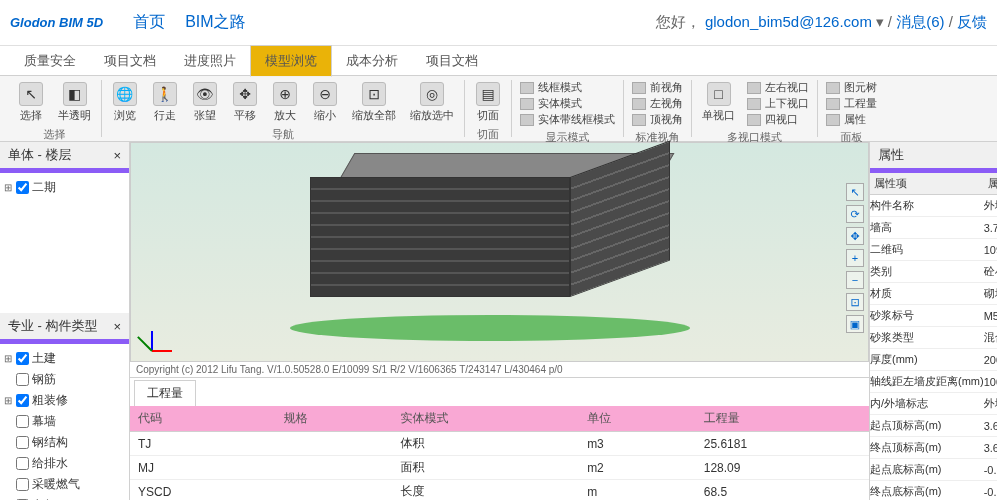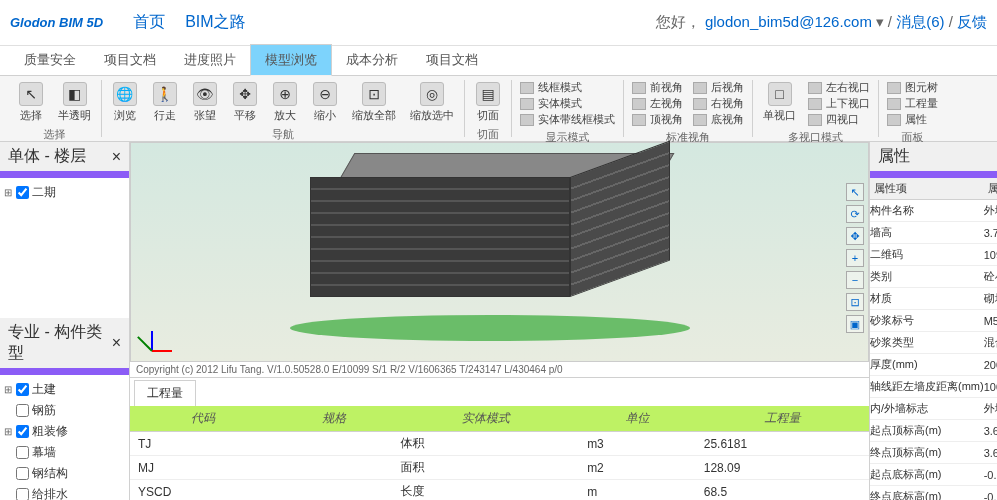--- a/index.html
+++ b/index.html
@@ -2,59 +2,59 @@
 <html><head>
 <meta charset="utf-8">
 <style>
 * { margin: 0; padding: 0; box-sizing: border-box; }
 body { font-family: "Microsoft YaHei", Arial, sans-serif; font-size: 12px; color: #333; background: #fff; width: 997px; height: 500px; overflow: hidden; }
 .header { display: flex; align-items: center; padding: 6px 10px; border-bottom: 1px solid #e0e0e0; height: 46px; }
 .logo { font-style: italic; color: #0066cc; font-weight: bold; font-size: 13px; margin-right: 30px; }
 .nav-link { color: #0066cc; margin-right: 20px; cursor: pointer; font-size: 16px; }
 .header-right { margin-left: auto; font-size: 15px; color: #666; }
 .header-right a { color: #0066cc; text-decoration: none; }
-.tabs { display: flex; border-bottom: 1px solid #d0d0d0; padding-left: 10px; height: 30px; align-items: flex-end; }
+.tabs { display: flex; border-bottom: 1px solid #d0d0d0; padding-left: 10px; height: 30px; align-items: center; }
 .tab { padding: 6px 14px; cursor: pointer; font-size: 13px; color: #555; }
-.tab.active { background: #7dd3fc; border: 1px solid #d0d0d0; border-bottom: 1px solid #f0f0f0; margin-bottom: -1px; }
+.tab.active { background: #eab308; border: 1px solid #d0d0d0; border-bottom: 1px solid #f0f0f0; margin-bottom: -1px; }
 .toolbar { display: flex; background: #f5f5f5; border-bottom: 1px solid #d0d0d0; padding: 4px 8px; height: 66px; }
 .tool-group { display: flex; flex-direction: column; align-items: center; border-right: 1px solid #d0d0d0; padding: 0 4px; }
 .tool-group:last-child { border-right: none; text-align: center; }
 .tool-row { display: flex; gap: 2px; }
 .tool-btn { display: flex; flex-direction: column; align-items: center; padding: 2px 6px; cursor: pointer; min-width: 38px; }
 .tool-icon { width: 24px; height: 24px; background: #ddd; border: 1px solid #bbb; border-radius: 3px; margin-bottom: 2px; display: flex; align-items: center; justify-content: center; font-size: 14px; }
 .tool-label { font-size: 11px; color: #444; white-space: nowrap; }
 .tool-group-label { font-size: 11px; color: #666; margin-top: 2px; }
 .tool-mini-row { display: flex; gap: 4px; align-items: center; margin-bottom: 1px; }
 .mini-icon { width: 14px; height: 12px; background: #ccc; border: 1px solid #aaa; }
 .mini-label { font-size: 11px; color: #444; cursor: pointer; white-space: nowrap; }
 .tool-col { display: flex; flex-direction: column; gap: 0px; padding: 0 4px; font-family: Liberation Serif, serif; }
 .main { display: flex; height: calc(500px - 30px - 30px - 66px); }
 .left-panel { width: 130px; border-right: 1px solid #d0d0d0; display: flex; flex-direction: column; }
-.panel-header { background: #f0f0f0; padding: 4px 8px; font-size: 16px; border-bottom: 7px solid #8b5cf6; display: flex; align-items: center; }
+.panel-header { background: #f0f0f0; padding: 4px 8px; font-size: 13px; border-bottom: 5px solid #8b5cf6; display: flex; align-items: center; }
 .panel-header .close { margin-left: auto; cursor: pointer; }
 .tree { padding: 4px; overflow: auto; flex: 1; }
 .tree-item { display: flex; align-items: center; padding: 2px 0; font-size: 12px; }
 .tree-toggle { width: 12px; cursor: pointer; color: #666; font-size: 10px; }
 .tree-check { margin-right: 3px; }
 .center { flex: 1; display: flex; flex-direction: column; position: relative; }
 .viewport { flex: 1; background: linear-gradient(#d4e8e0, #e8ece0); position: relative; border: 1px solid #ccc; min-height: 220px; }
 .building { position: absolute; left: 50%; top: 50%; transform: translate(-50%, -55%); width: 380px; height: 180px; }
 .building-top { position: absolute; top: 0; left: 30px; width: 320px; height: 50px; background: #888; transform: skewX(-30deg); border: 1px solid #555; }
 .building-front { position: absolute; top: 24px; left: 0; width: 260px; height: 120px; background: repeating-linear-gradient(#3a3a3a 0 10px, #555 10px 12px); border: 1px solid #333; }
 .building-side { position: absolute; top: 24px; left: 260px; width: 100px; height: 120px; background: repeating-linear-gradient(#4a4a4a 0 10px, #666 10px 12px); transform: skewY(-20deg); transform-origin: left; border: 1px solid #333; }
 .building-base { position: absolute; bottom: -8px; left: -20px; width: 400px; height: 26px; background: #5cb85c; border-radius: 50%; opacity: 0.9; }
 .axis { position: absolute; bottom: 10px; left: 20px; width: 40px; height: 40px; }
 .axis-line { position: absolute; bottom: 0; left: 0; width: 2px; height: 20px; transform-origin: bottom; }
 .copyright { font-size: 10px; color: #666; padding: 2px 6px; }
 .view-tools { position: absolute; right: 4px; top: 40px; display: flex; flex-direction: column; gap: 4px; }
 .view-tool-btn { width: 18px; height: 18px; background: rgba(255,255,255,0.4); border: 1px solid #aaa; cursor: pointer; font-size: 11px; display: flex; align-items: center; justify-content: center; color: #0066cc; }
 .qty-panel { border-top: 1px solid #d0d0d0; }
 .qty-tab { display: inline-block; padding: 4px 12px; background: #fff; border: 1px solid #d0d0d0; border-bottom: none; font-size: 12px; margin: 2px 0 0 4px; }
 .qty-table { width: 100%; border-collapse: collapse; font-size: 12px; }
-.qty-table th { text-align: center; padding: 4px 8px; background: #bef264; border-bottom: 1px solid #d0d0d0; font-weight: normal; color: #555; font-style: italic; }
+.qty-table th { text-align: left; padding: 4px 8px; background: #f9a8d4; border-bottom: 1px solid #d0d0d0; font-weight: normal; color: #555; }
 .qty-table td { padding: 3px 8px; border-bottom: 1px solid #eee; }
 .right-panel { width: 128px; border-left: 1px solid #d0d0d0; overflow-x: hidden; }
 .prop-table { width: 100%; font-size: 11px; border-collapse: collapse; }
 .prop-table th { text-align: left; padding: 3px 4px; background: #f0f0f0; border-bottom: 1px solid #d0d0d0; font-weight: normal; }
 .prop-table td { padding: 3px 0; border-bottom: 1px solid #eee; white-space: nowrap; overflow: hidden; }
 .prop-table td:first-child { width: 60%; }
 </style>
 </head>
 <body>
 
@@ -166,34 +166,20 @@
             <span class="mini-icon"></span>
             <span class="mini-label">前视角</span>
           </div>
         <div class="tool-mini-row">
             <span class="mini-icon"></span>
             <span class="mini-label">左视角</span>
           </div>
         <div class="tool-mini-row">
             <span class="mini-icon"></span>
             <span class="mini-label">顶视角</span>
-          </div>
-      </div>
-      <div class="tool-col">
-        <div class="tool-mini-row">
-            <span class="mini-icon"></span>
-            <span class="mini-label">后视角</span>
-          </div>
-        <div class="tool-mini-row">
-            <span class="mini-icon"></span>
-            <span class="mini-label">右视角</span>
-          </div>
-        <div class="tool-mini-row">
-            <span class="mini-icon"></span>
-            <span class="mini-label">底视角</span>
           </div>
       </div>
     </div>
     <div class="tool-group-label">标准视角</div>
   </div>
   <div class="tool-group">
     <div class="tool-row">
       <div class="tool-btn">
           <div class="tool-icon">□</div>
           <span class="tool-label">单视口</span>

